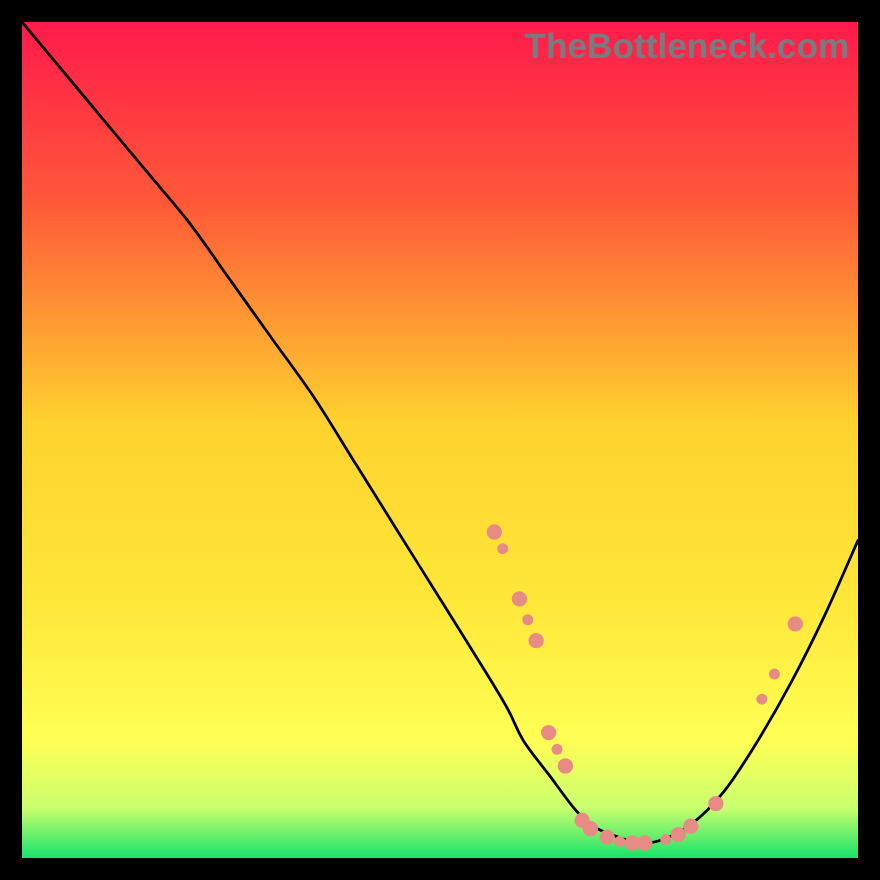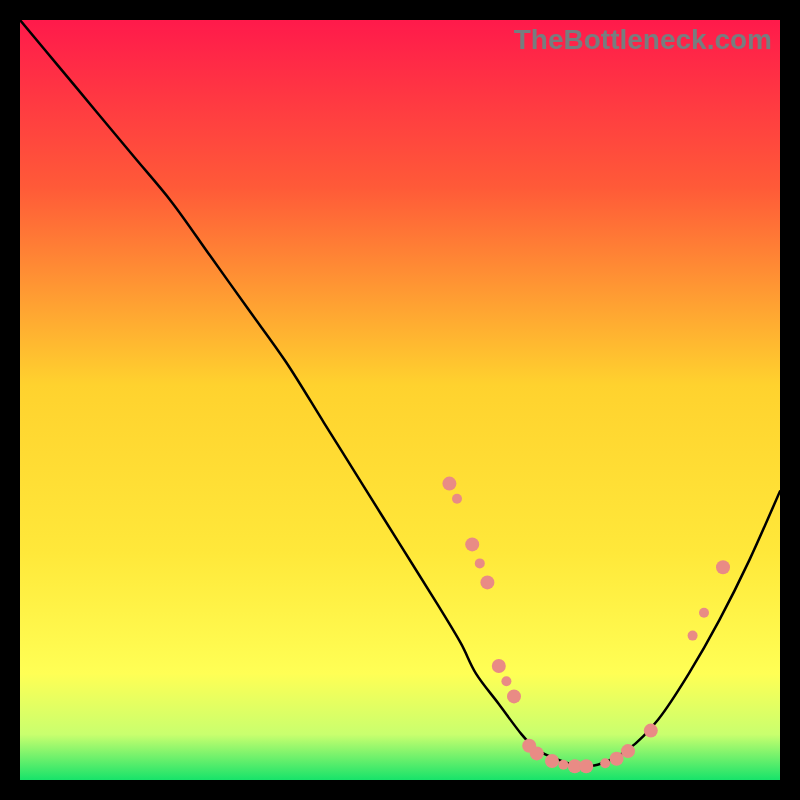--- a/index.html
+++ b/index.html
@@ -23,21 +23,21 @@
     left: 0;
     top: 0;
     width: 760px;
     height: 760px;
   }
   .watermark {
     position: absolute;
     right: 8px;
     top: 4px;
     font-family: Arial, Helvetica, sans-serif;
-    font-size: 28px;
+    font-size: 32px;
     font-weight: 600;
     color: #777d7f;
     letter-spacing: 0px;
     user-select: none;
   }
   svg {
     display: block;
   }
 </style>
 </head>

